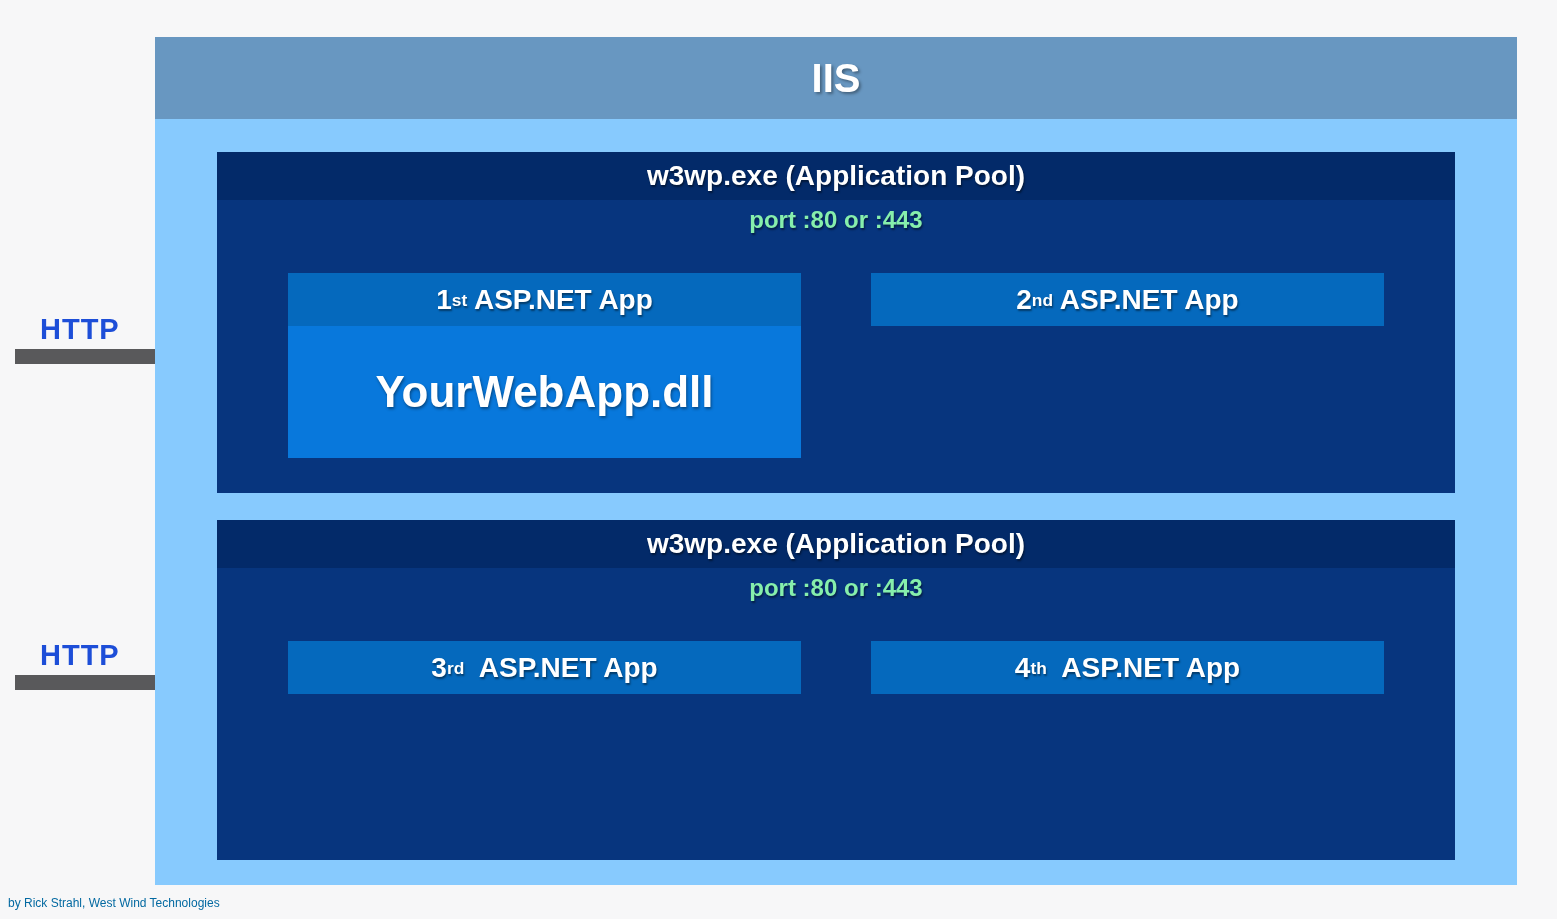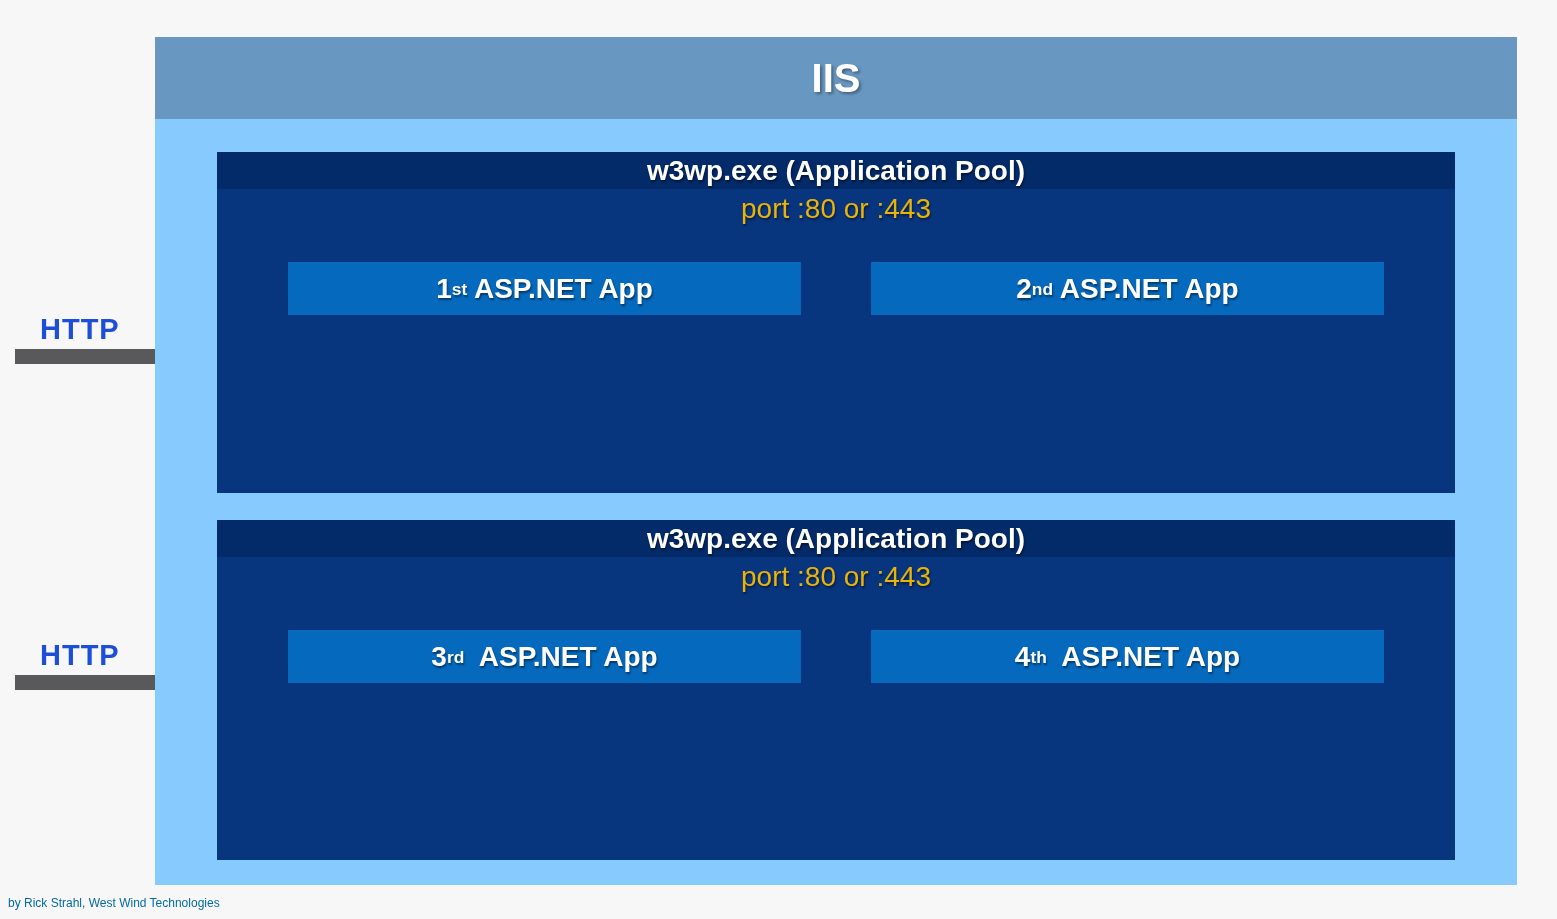--- a/index.html
+++ b/index.html
@@ -30,32 +30,32 @@
   
   .pool {
     position: absolute;
     left: 62px;
     width: 1238px;
     background: #07357e;
   }
   .pool-1 { top: 115px; height: 341px; }
   .pool-2 { top: 483px; height: 340px; }
   .pool-header {
-    height: 37px;
+    height: 48px;
     background: #032a69;
     display: flex; align-items: center; justify-content: center;
     color: #ffffff;
     font-size: 28px; font-weight: bold;
     text-shadow: 1px 2px 2px rgba(0,0,0,0.45);
   }
   .pool-port {
     height: 40px;
     display: flex; align-items: center; justify-content: center;
-    color: #eab308;
-    font-size: 28px; font-weight: normal;
+    color: #86efac;
+    font-size: 24px; font-weight: bold;
     text-shadow: 1px 2px 2px rgba(0,0,0,0.45);
   }
   .apps-row {
     display: flex;
     justify-content: space-between;
     padding: 0 71px;
     margin-top: 33px;
   }
   .app-box {
     width: 513px; height: 185px;
@@ -135,20 +135,21 @@
   <div class="pool pool-1">
     <div class="pool-header">w3wp.exe (Application Pool)</div>
     <div class="pool-port">port :80 or :443</div>
     <div class="apps-row">
       <div class="app-box">
         <div class="app-header">
             <span>1</span>
             <sup>st</sup>
             <span class="title-rest"> ASP.NET App</span>
           </div>
+        <div class="app-body">YourWebApp.dll</div>
       </div>
       <div class="app-box">
         <div class="app-header">
             <span>2</span>
             <sup>nd</sup>
             <span class="title-rest"> ASP.NET App</span>
           </div>
       </div>
     </div>
   </div>

